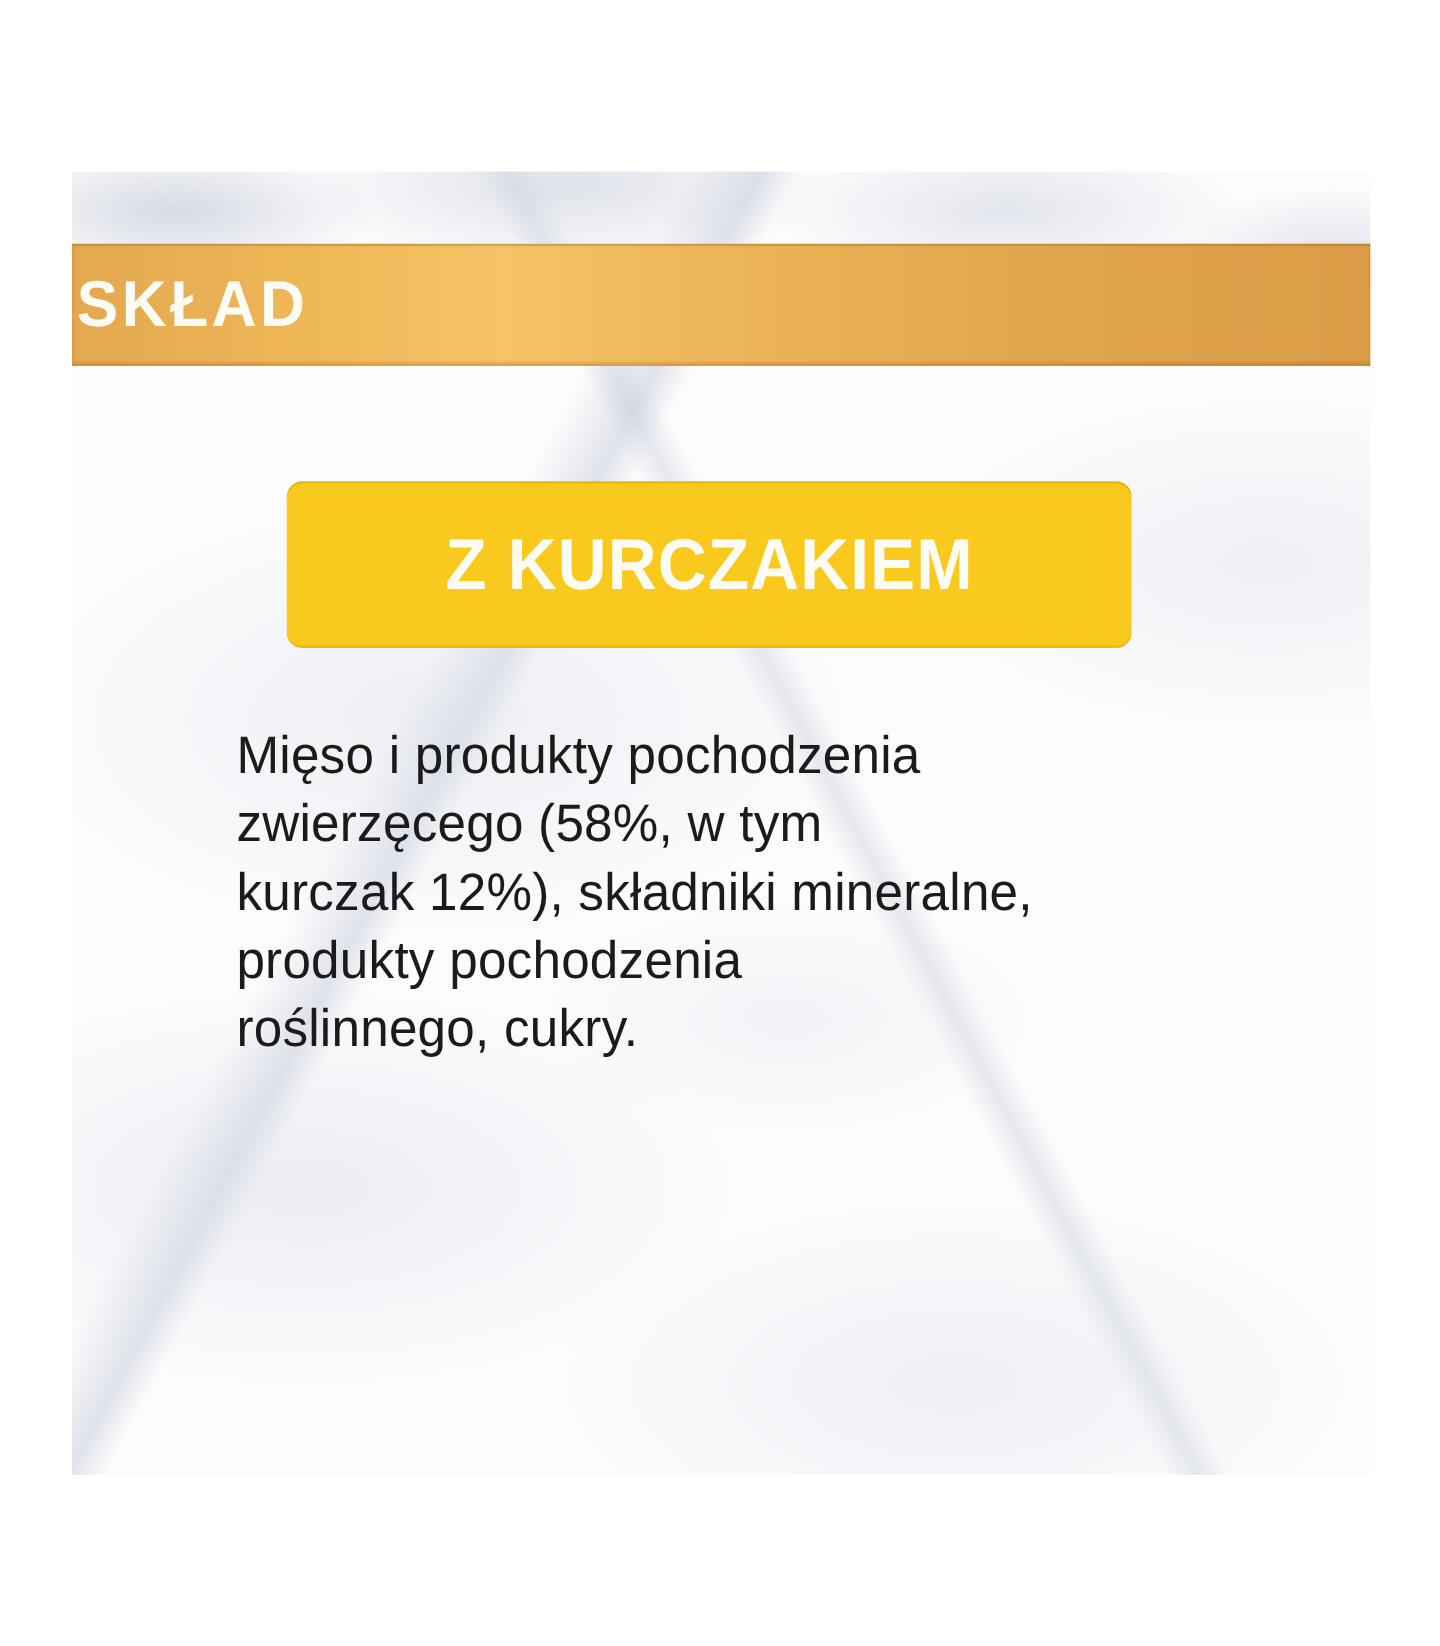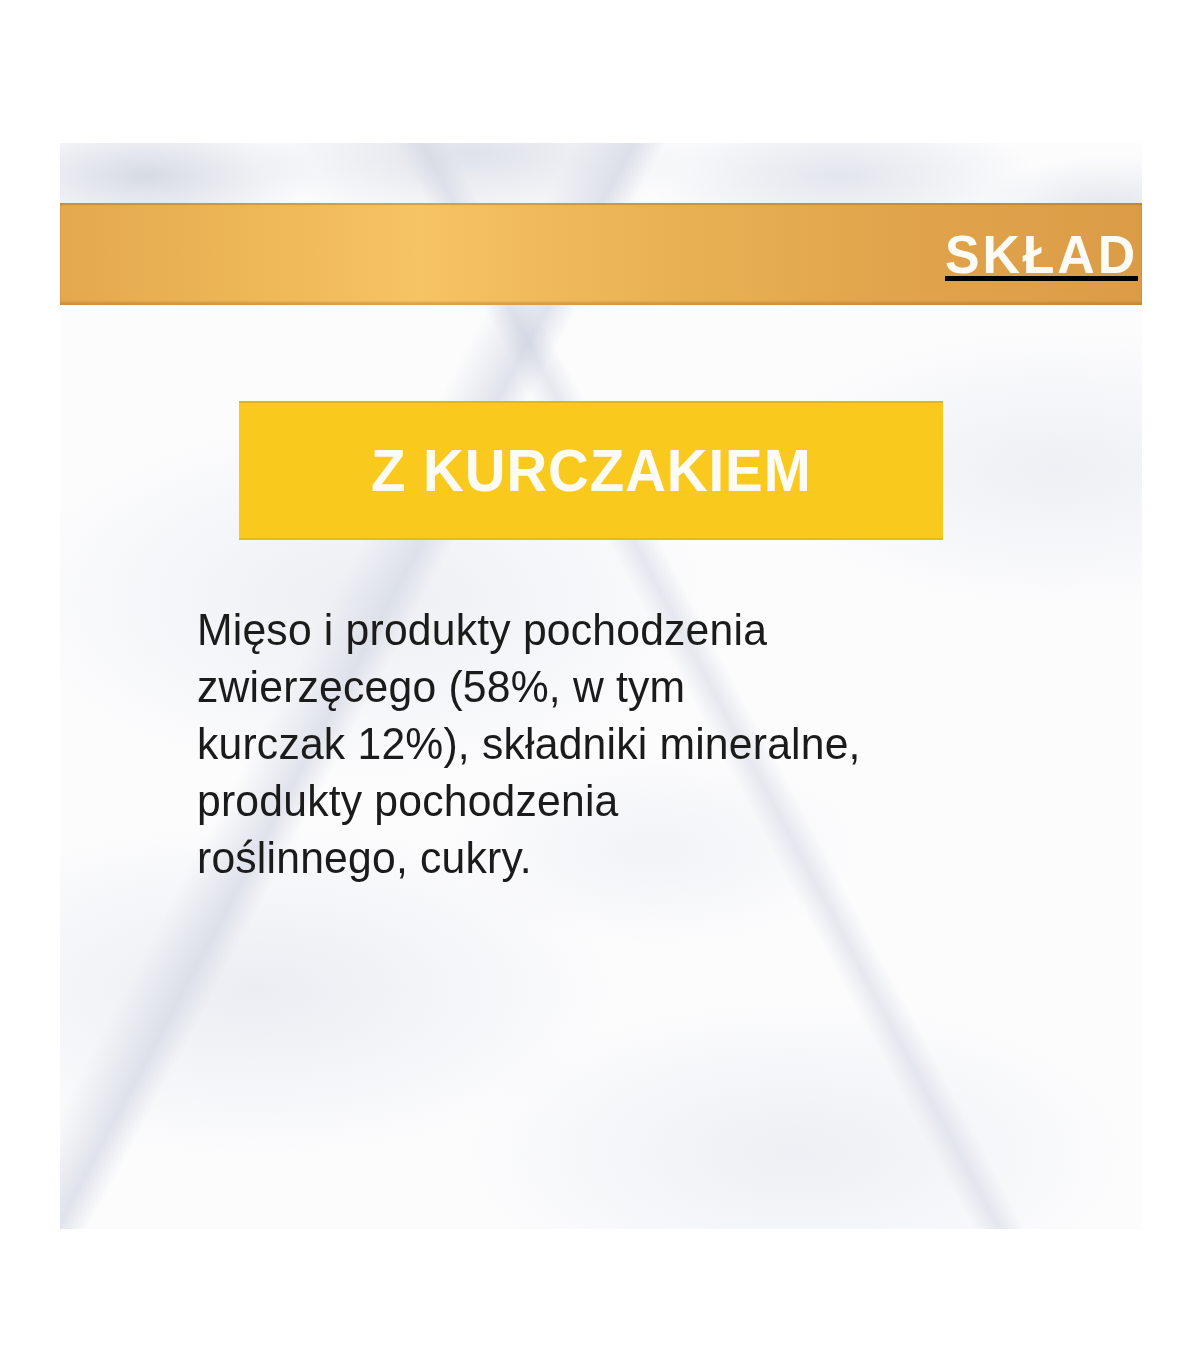--- a/index.html
+++ b/index.html
@@ -34,33 +34,33 @@
   .gold-banner{
     position:absolute;left:0;top:60px;width:1082px;height:102px;
     background:linear-gradient(90deg,
       var(--banner-gold-left) 0%,
       #eeb757 18%,
       var(--banner-gold-highlight) 33%,
       #eab254 55%,
       #e0a44c 78%,
       var(--banner-gold-right) 100%);
     box-shadow: inset 0 2px 1px rgba(146,95,25,.35), inset 0 -3px 2px rgba(146,95,25,.30);
-    display:flex;align-items:center;justify-content:flex-end;text-decoration:underline;
+    display:flex;align-items:center;justify-content:flex-start;
   }
   .gold-banner .title{
     color:var(--title-text);
     font-size:54px;font-weight:600;letter-spacing:3px;
     transform:scaleX(.96);
   }
   
   .yellow-chip{
     position:absolute;left:179px;top:258px;width:704px;height:139px;
     background:var(--chip-yellow);
     box-shadow: inset 0 2px 0 rgba(173,132,0,.28), inset 0 -2px 0 rgba(173,132,0,.22);
-    display:flex;align-items:center;justify-content:center;
+    display:flex;align-items:center;justify-content:center;border-radius:13px;
   }
   .yellow-chip .label{
     color:var(--title-text);
     font-size:60px;font-weight:600;letter-spacing:1px;
     transform:scaleX(.94);
   }
   
   .ingredients{
     position:absolute;left:137px;top:458px;width:900px;
     color:var(--body-text);

